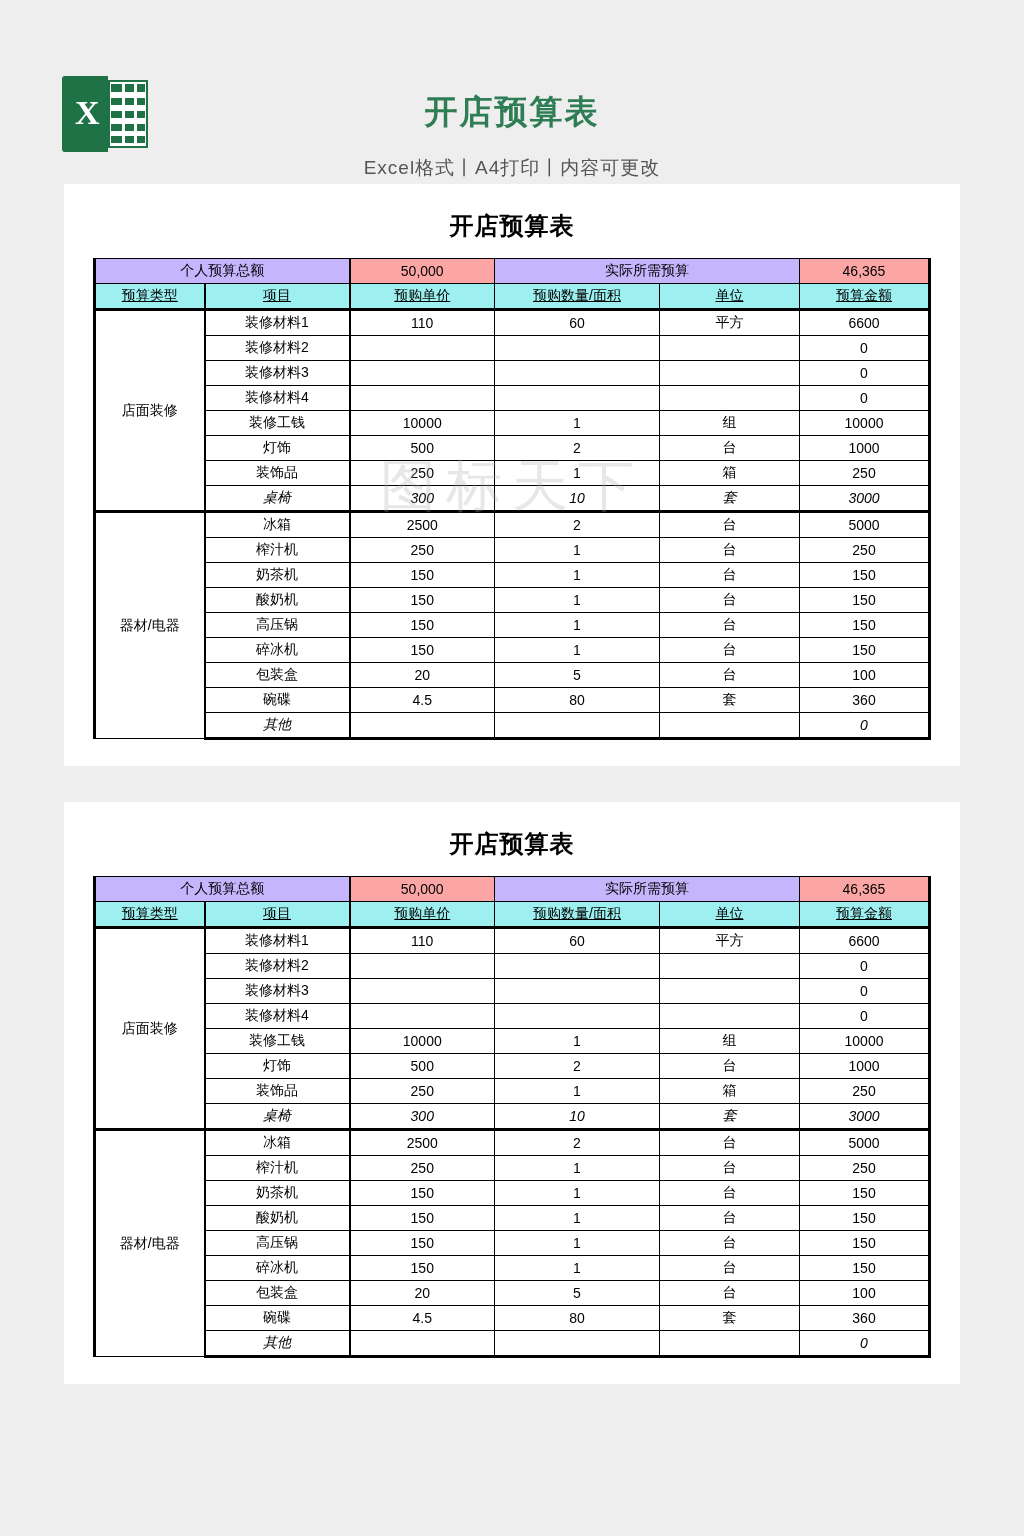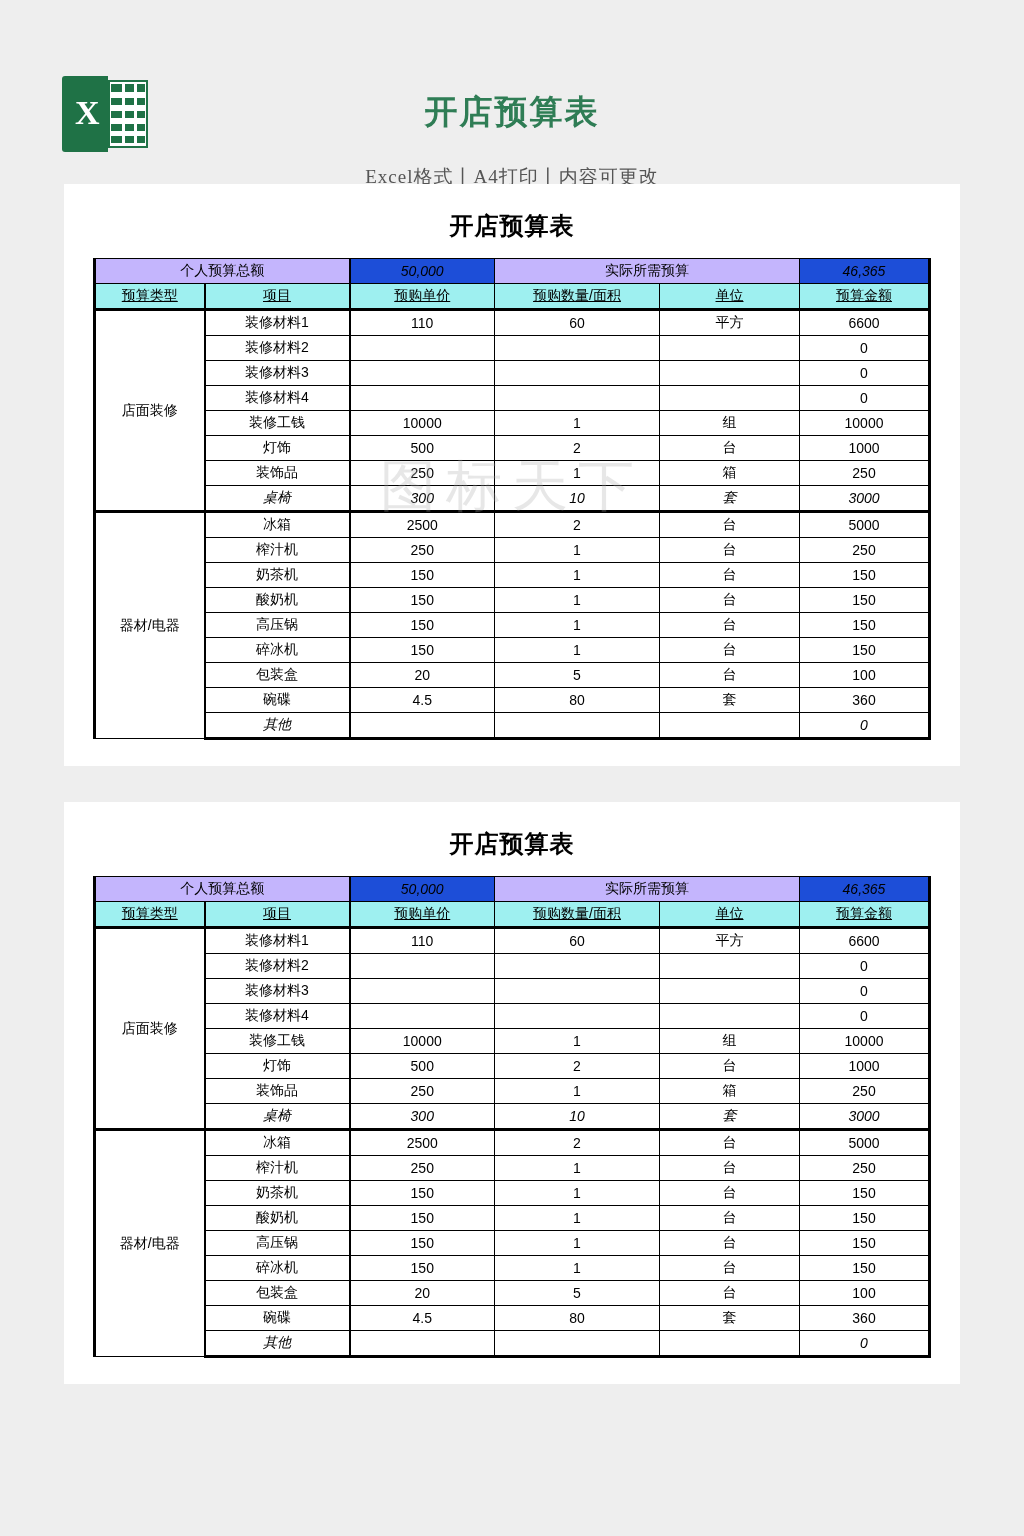--- a/index.html
+++ b/index.html
@@ -72,24 +72,23 @@
     color: #2f7d55;
     font-size: 33px;
     font-weight: bold;
     letter-spacing: 2px;
     margin: 0;
     padding-top: 28px;
   }
   .sub-title {
     color: #555555;
     font-size: 19px;
-    margin: 9px;
+    margin: 0;
     padding-top: 20px;
     letter-spacing: 1px;
-    font-family: Liberation Serif, serif;
   }
 
   
   .sheet {
     background: #ffffff;
     margin: 0 auto;
     width: 896px;
     box-sizing: border-box;
     padding: 26px 24px 26px 24px;
     position: relative;
@@ -118,26 +117,25 @@
     font-weight: normal;
   }
   
   .sum-label {
     background: #c4b5fd;
     font-size: 19px;
     font-weight: bold;
     height: 34px;
   }
   .sum-value {
-    background: #1d4ed8;
+    background: #fca5a5;
     font-size: 19px;
     font-weight: bold;
     color: #e8492a;
     height: 34px;
-    font-style: italic;
   }
   
   .colhead {
     background: #9ef0f0;
     font-weight: bold;
     font-size: 14px;
     height: 22px;
     text-decoration: underline;
   }
   .cat-cell {

